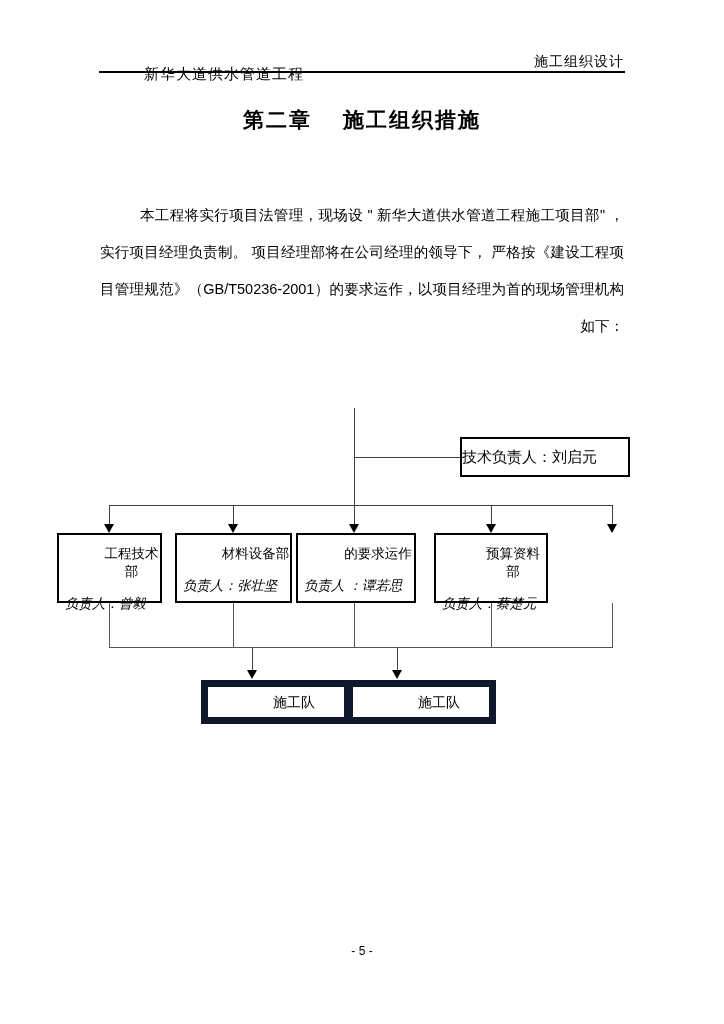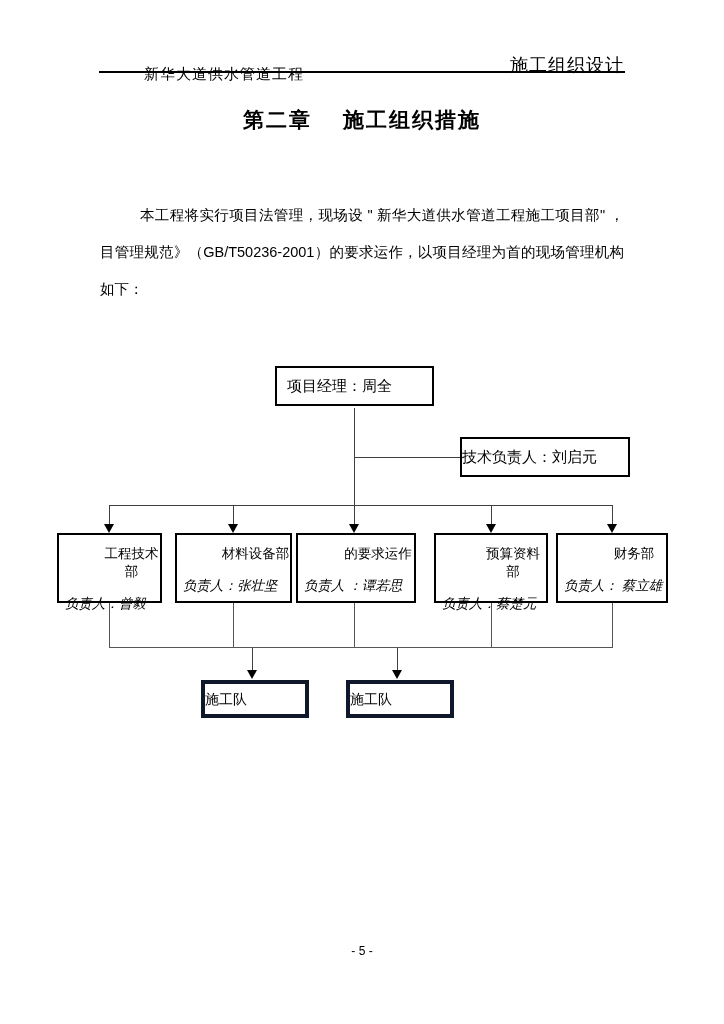--- a/index.html
+++ b/index.html
@@ -3,73 +3,73 @@
 <meta charset="utf-8">
 <style>
   html,body { margin:0; padding:0; background:#888; }
   .page {
     position:relative; width:724px; height:1024px; background:#ffffff;
     font-family:"Liberation Sans","DejaVu Sans",sans-serif; color:#000;
     overflow:hidden; margin:0 auto;
   }
   
   .hdr-left  { position:absolute; left:100px; top:65px; font-size:15px; letter-spacing:1px;margin-left:44px; }
-  .hdr-right { position:absolute; right:100px; top:53px; font-size:18px; letter-spacing:1px; }
+  .hdr-right { position:absolute; right:100px; top:53px; font-size:14px; letter-spacing:1px; }
   .hdr-rule  { position:absolute; left:99px; top:71px; width:526px; height:2px; background:#000; }
   
   .title    { position:absolute; left:0; top:106px; width:100%; text-align:center;
               font-size:21px; font-weight:bold; letter-spacing:2px; }
   .subtitle { position:absolute; left:0; top:165px; width:100%; text-align:center;
               font-size:16.5px; font-weight:bold; letter-spacing:2px; }
   
   .para { position:absolute; left:100px; top:197px; width:524px; font-size:14.5px; }
-  .para .pline { line-height:37px; height:37px; white-space:nowrap; }
+  .para .pline { line-height:37px; height:37px; white-space:nowrap;text-align:right; }
   .para .pline.jl { text-align:justify; text-align-last:justify; white-space:normal;
                     overflow:hidden; }
   .para .indent { padding-left:40px; }
   
   .chart { position:absolute; left:0; top:0; width:724px; height:1024px; }
   .cline { position:absolute; background:#404040; }
   .cline.soft { background:#555; }
   .arrow-down { position:absolute; width:0; height:0;
                 border-left:5px solid transparent; border-right:5px solid transparent;
                 border-top:9px solid #000; }
   .box { position:absolute; border:2px solid #000; background:#fff; box-sizing:content-box; }
   .box-manager { left:275px; top:366px; width:145px; height:36px;
                  padding-left:10px; line-height:36px; font-size:15px; }
   .box-tech { left:460px; top:437px; width:166px; height:36px; text-align:left;
               line-height:36px; font-size:15px; }
   .dept { top:533px; height:66px; font-size:13.5px; }
   .dept .dname { display:block; text-align:center; margin-top:10px;padding-left:44px; }
   .dept .dhead { display:block; text-align:left; margin:14px 4px 0 6px; white-space:nowrap;font-style:italic; }
-  .team { top:680px; height:30px; border:4px solid #0f172a; 
-          line-height:30px; font-size:14px; }
+  .team { top:680px; height:30px; border:7px solid #0f172a; text-align:center;
+          line-height:30px; font-size:14px;padding-left:36px; }
   
   .footer { position:absolute; left:0; top:944px; width:100%; text-align:center; font-size:12px; }
 </style>
 </head>
 <body>
 
 <div class="page">
 
   <div class="hdr-left">新华大道供水管道工程</div>
   <div class="hdr-right">施工组织设计</div>
   <div class="hdr-rule"></div>
 
   <div class="title">第二章　 施工组织措施</div>
 
   <div class="para">
     <div class="pline jl indent">本工程将实行项目法管理，现场设 " 新华大道供水管道工程施工项目部" ，</div>
+    <div class="pline jl">实行项目经理负责制。 项目经理部将在公司经理的领导下， 严格按《建设工程项</div>
     <div class="pline jl">目管理规范》（GB/T50236-2001）的要求运作，以项目经理为首的现场管理机构</div>
     <div class="pline">如下：</div>
   </div>
 
   <div class="chart">
 
-    <div class="box box-manager">项目经理：周全</div>
 
     <div class="cline" style="left:354px; top:408px; width:1px; height:97px;"></div>
 
     <div class="cline" style="left:355px; top:457px; width:105px; height:1px;"></div>
     <div class="box box-tech">技术负责人：刘启元</div>
 
     <div class="cline" style="left:109px; top:505px; width:504px; height:1px;"></div>
 
     <div class="cline" style="left:109px; top:505px; width:1px; height:20px;"></div>
     <div class="arrow-down" style="left:104px; top:524px;"></div>
@@ -91,24 +91,20 @@
       <span class="dhead">负责人：张壮坚</span>
     </div>
     <div class="box dept" style="left:296px; width:116px;">
       <span class="dname">的要求运作</span>
       <span class="dhead">负责人 ：谭若思</span>
     </div>
     <div class="box dept" style="left:434px; width:110px;">
       <span class="dname">预算资料部</span>
       <span class="dhead">负责人：蔡楚元</span>
     </div>
-    <div class="box dept" style="left:556px; width:108px;">
-      <span class="dname">财务部</span>
-      <span class="dhead">负责人： 蔡立雄</span>
-    </div>
 
     <div class="cline soft" style="left:109px; top:603px; width:1px; height:44px;"></div>
     <div class="cline soft" style="left:233px; top:603px; width:1px; height:44px;"></div>
     <div class="cline soft" style="left:354px; top:603px; width:1px; height:44px;"></div>
     <div class="cline soft" style="left:491px; top:603px; width:1px; height:44px;"></div>
     <div class="cline soft" style="left:612px; top:603px; width:1px; height:44px;"></div>
 
     <div class="cline soft" style="left:109px; top:647px; width:504px; height:1px;"></div>
 
     <div class="cline" style="left:252px; top:648px; width:1px; height:23px;"></div>

